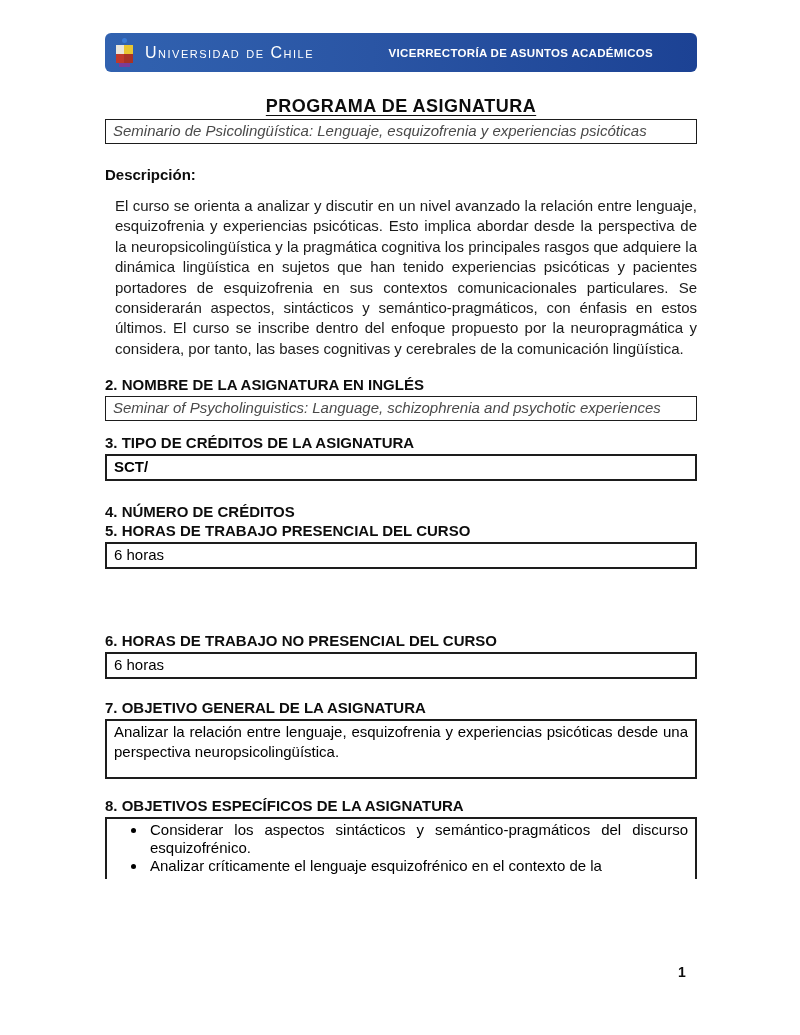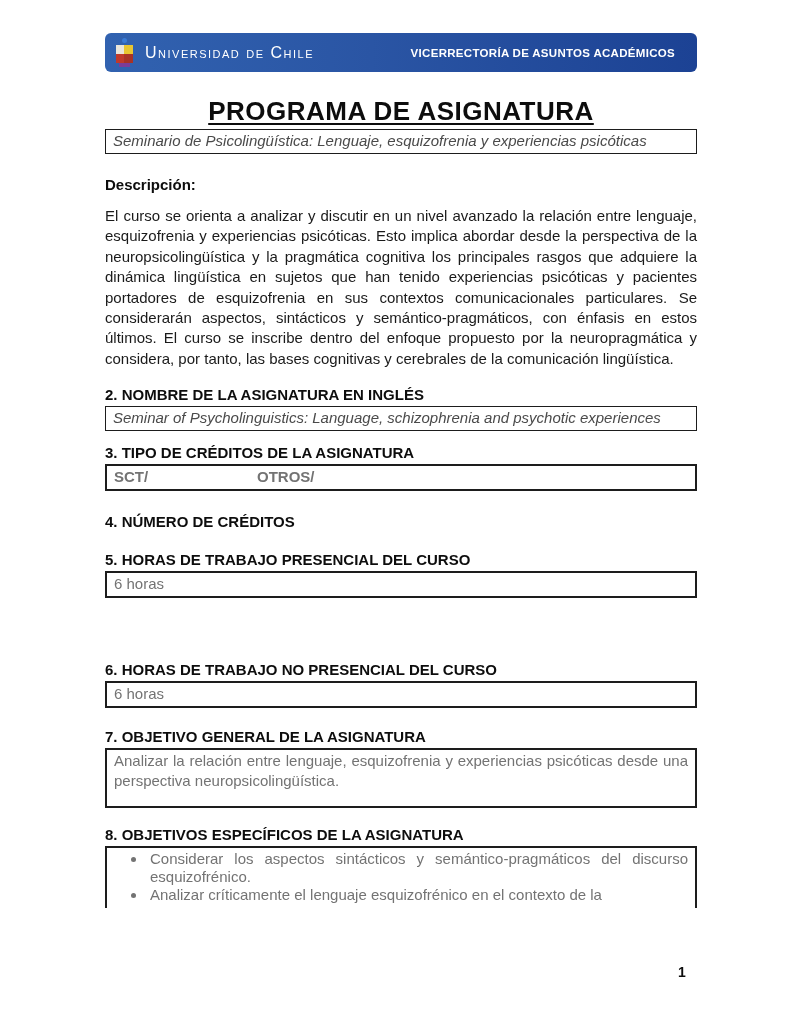--- a/index.html
+++ b/index.html
@@ -36,61 +36,61 @@
     color: #ffffff;
     font-variant: small-caps;
     font-size: 16px;
     letter-spacing: 1.5px;
   }
   .office-name {
     color: #ffffff;
     font-weight: bold;
     font-size: 11.5px;
     letter-spacing: 0.3px;
-    padding-right: 22px;
+    padding-right: 44px;
   }
 
   
   .doc-title {
     margin-top: 24px;
     text-align: center;
-    font-size: 26px;
+    font-size: 18px;
     font-weight: bold;
     letter-spacing: 0.5px;
     text-decoration: underline;
     text-underline-offset: 3px;
     color: #0d0d0d;
   }
 
   
   .sec-heading {
     font-size: 15px;
     font-weight: bold;
     color: #0d0d0d;
     line-height: 19px;
   }
   .box {
     margin-top: 2px;
     border: 2px solid #1d1d1d;
     padding: 1px 7px 2px 7px;
     font-size: 15px;
     line-height: 20px;
-    color: #737373;
+    color: #000000;
     background: #ffffff;
   }
   .box.thin { border-width: 1px; }
   .box.italic { font-style: italic; color: #4a4a4a; }
 
   .mt-s1 { margin-top: 40px; }
   .mt-desc { margin-top: 21px; }
-  .mt-par { margin-top: 12px; }
+  .mt-par { margin-top: 12px; margin-left: 10px; }
   .mt-s2 { margin-top: 16px; }
   .mt-s3 { margin-top: 12px; }
   .mt-s4 { margin-top: 21px; }
-  .mt-s5 { margin-top: 19px; }
+  .mt-s5 { }
   .mt-s6 { margin-top: 62px; }
   .mt-s7 { margin-top: 19px; }
   .mt-s8 { margin-top: 17px; }
 
   .paragraph {
     font-size: 15px;
     line-height: 20.4px;
     text-align: justify;
     color: #1a1a1a;
   }
@@ -153,21 +153,20 @@
     <div class="sec-heading mt-desc">Descripción:</div>
     <div class="paragraph mt-par">El curso se orienta a analizar y discutir en un nivel avanzado la relación entre lenguaje, esquizofrenia y experiencias psicóticas. Esto implica abordar desde la perspectiva de la neuropsicolingüística y la pragmática cognitiva los principales rasgos que adquiere la dinámica lingüística en sujetos que han tenido experiencias psicóticas y pacientes portadores de esquizofrenia en sus contextos comunicacionales particulares. Se considerarán aspectos, sintácticos y semántico-pragmáticos, con énfasis en estos últimos. El curso se inscribe dentro del enfoque propuesto por la neuropragmática y considera, por tanto, las bases cognitivas y cerebrales de la comunicación lingüística.</div>
 
     <div class="sec-heading mt-s2">2. NOMBRE DE LA ASIGNATURA EN INGLÉS</div>
     <div class="box thin italic">Seminar of Psycholinguistics: Language, schizophrenia and psychotic experiences</div>
 
     <div class="sec-heading mt-s3">3. TIPO DE CRÉDITOS DE LA ASIGNATURA</div>
     <div class="box">
       <div class="credit-row">
         <span class="c1">SCT/</span>
-        <span class="c3">OTROS/</span>
       </div>
     </div>
 
     <div class="sec-heading mt-s4">4. NÚMERO DE CRÉDITOS</div>
 
     <div class="sec-heading mt-s5">5. HORAS DE TRABAJO PRESENCIAL DEL CURSO</div>
     <div class="box">6 horas</div>
 
     <div class="sec-heading mt-s6">6. HORAS DE TRABAJO NO PRESENCIAL DEL CURSO</div>
     <div class="box">6 horas</div>

